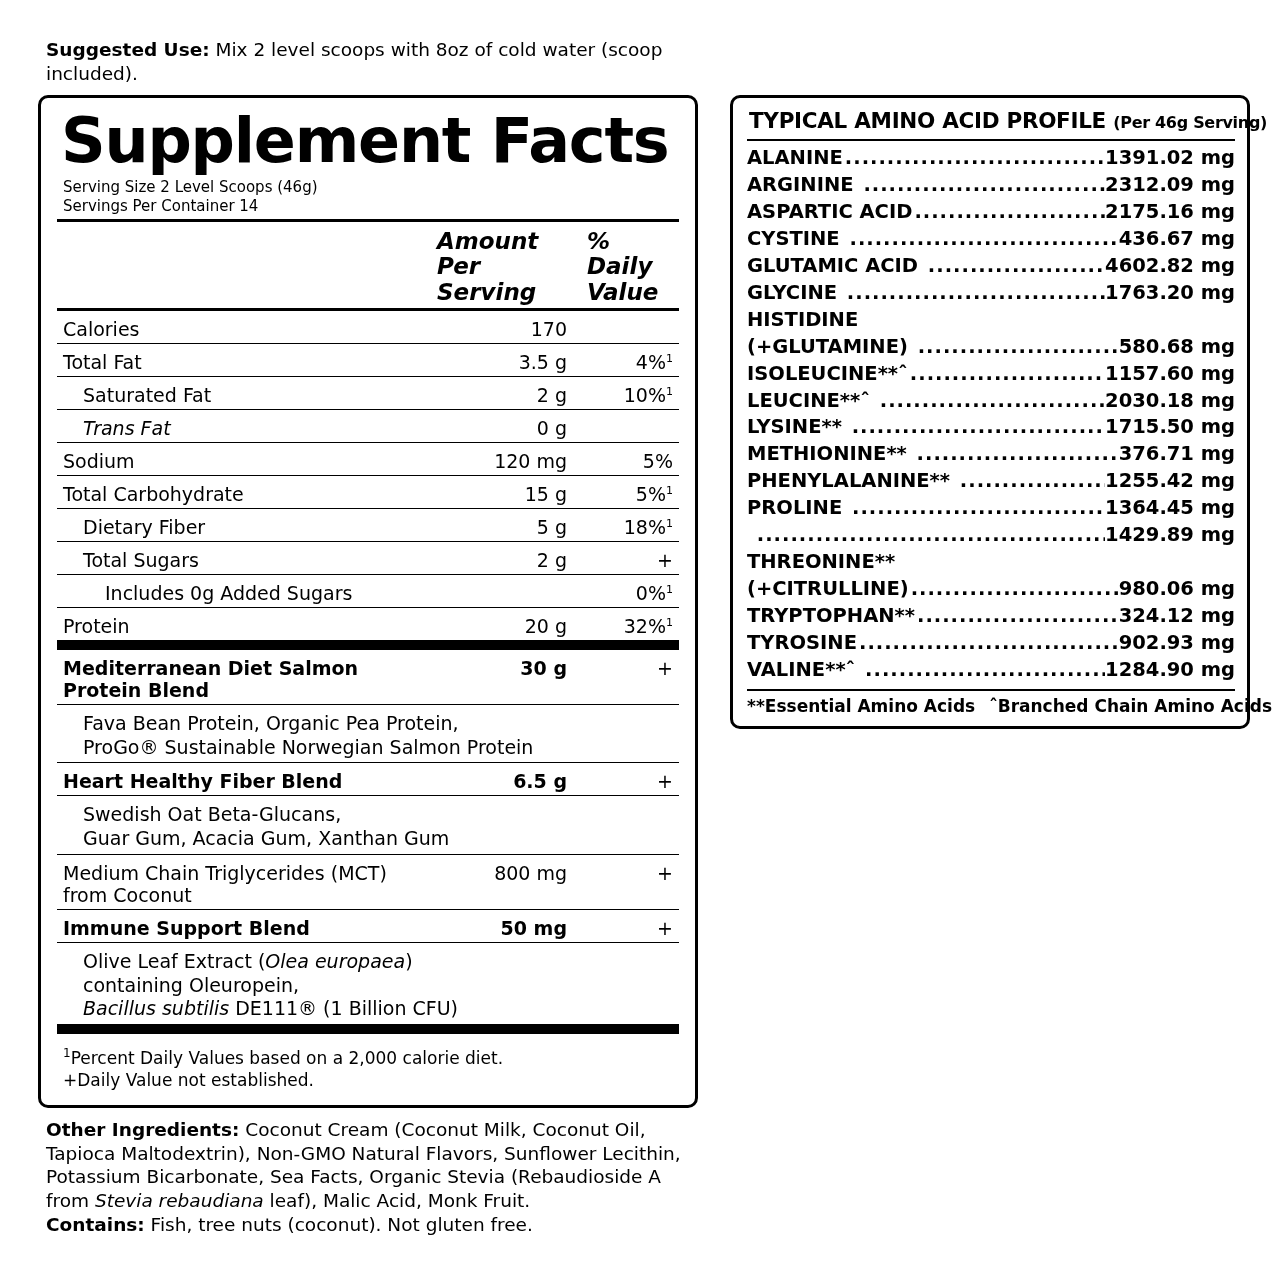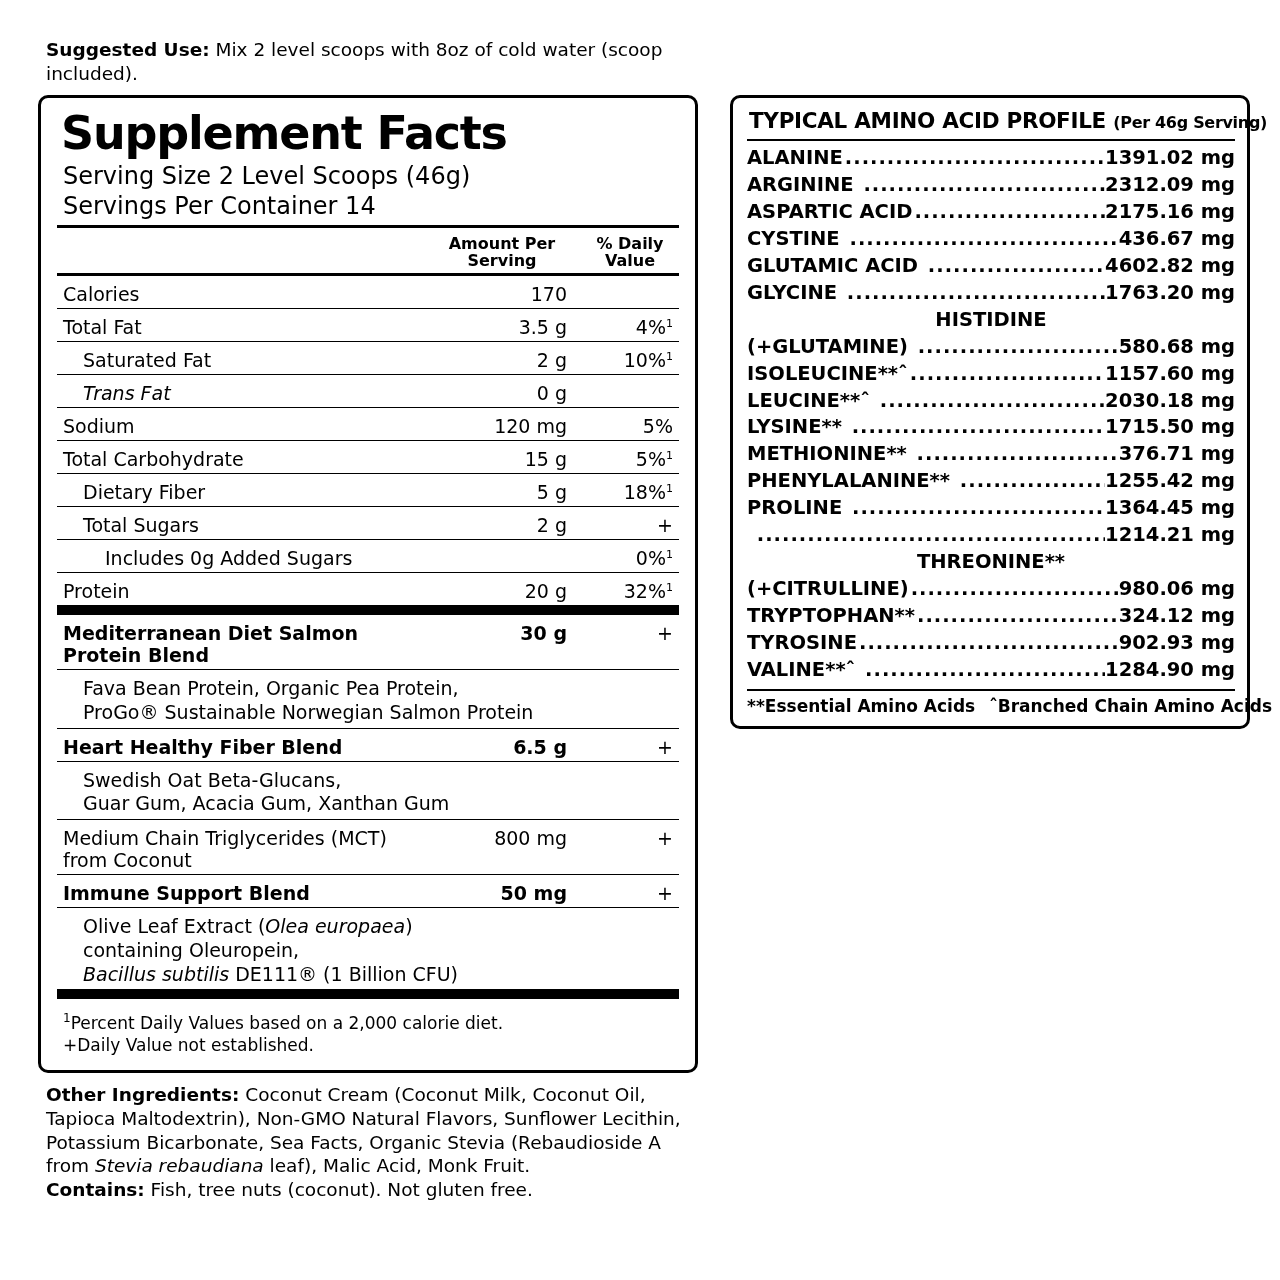--- a/index.html
+++ b/index.html
@@ -33,35 +33,35 @@
   
   .sf-panel {
     border: 3px solid #000;
     border-radius: 10px;
     padding: 10px 16px 14px 16px;
     width: 660px;
   }
   .sf-title {
     font-family: "DejaVu Sans", sans-serif;
     font-weight: bold;
-    font-size: 46px;
+    font-size: 62px;
     line-height: 1.0;
     letter-spacing: -1.2px;
     margin: 2px 0 6px 4px;
     white-space: nowrap;
   }
   .sf-serving {
-    font-size: 24px;
+    font-size: 15px;
     line-height: 1.22;
     margin: 0 0 4px 6px;
   }
 
   table.sf { width: 100%; border-collapse: collapse; font-size: 19px; }
   table.sf td { padding: 2px 0 3px 0; vertical-align: bottom; }
-  .hdr-row td { font-weight: bold; font-size: 16px; text-align: center; line-height: 1.1; padding-bottom: 3px;}
+  .hdr-row td { font-weight: bold; font-size: 23px; text-align: left; line-height: 1.1; padding-bottom: 3px; font-style: italic;}
   .rule-thin td { border-top: 1.5px solid #000; padding: 0; height: 0; font-size: 0; line-height: 0;}
   .rule-mid td { border-top: 3px solid #000; padding: 0; height: 0; font-size: 0; line-height: 0;}
   .rule-thick td { border-top: 10px solid #000; padding: 0; height: 0; font-size: 0; line-height: 0;}
   .c-name { text-align: left; padding-left: 6px !important; }
   .c-amt { text-align: right; width: 150px; padding-right: 20px !important; }
   .c-dv  { text-align: right; width: 92px; padding-right: 6px !important; }
   .ind1 .c-name { padding-left: 26px !important; }
   .ind2 .c-name { padding-left: 48px !important; }
   .bold .c-name, .bold .c-amt, .bold .c-dv { font-weight: bold; }
   .ital { font-style: italic; margin-top: 24px; }
@@ -91,21 +91,20 @@
   }
   .aa-title .small { font-size: 16px; }
   .aa-divider { border-top: 2.5px solid #000; margin: 0 0 4px 0; }
   .aa-row {
     display: flex;
     align-items: baseline;
     font-weight: bold;
     font-size: 19.5px;
     line-height: 1.38;
     white-space: nowrap;
-    justify-content: center;
   }
   .aa-row .nm { flex: 0 0 auto; }
   .aa-row .dots {
     flex: 1 1 auto;
     overflow: hidden;
     letter-spacing: 1px;
     padding: 0 2px;
     font-weight: bold;
   }
   .aa-row .val { flex: 0 0 auto; text-align: right; }
@@ -415,21 +414,21 @@
           <span class="dots">&nbsp;..............................................................................</span>
           <span class="val">1255.42 mg</span>
         </div>
         <div class="aa-row">
           <span class="nm">PROLINE</span>
           <span class="dots">&nbsp;..............................................................................</span>
           <span class="val">1364.45 mg</span>
         </div>
         <div class="aa-row">
           <span class="dots">&nbsp;..............................................................................</span>
-          <span class="val">1214.21 mg</span>
+          <span class="val">1429.89 mg</span>
         </div>
 
         <div class="aa-two">
           <div class="aa-row">
               <span class="nm">THREONINE**</span>
             </div>
           <div class="aa-row">
             <span class="nm">(+CITRULLINE)</span>
             <span class="dots">..............................................................................</span>
             <span class="val">980.06 mg</span>

